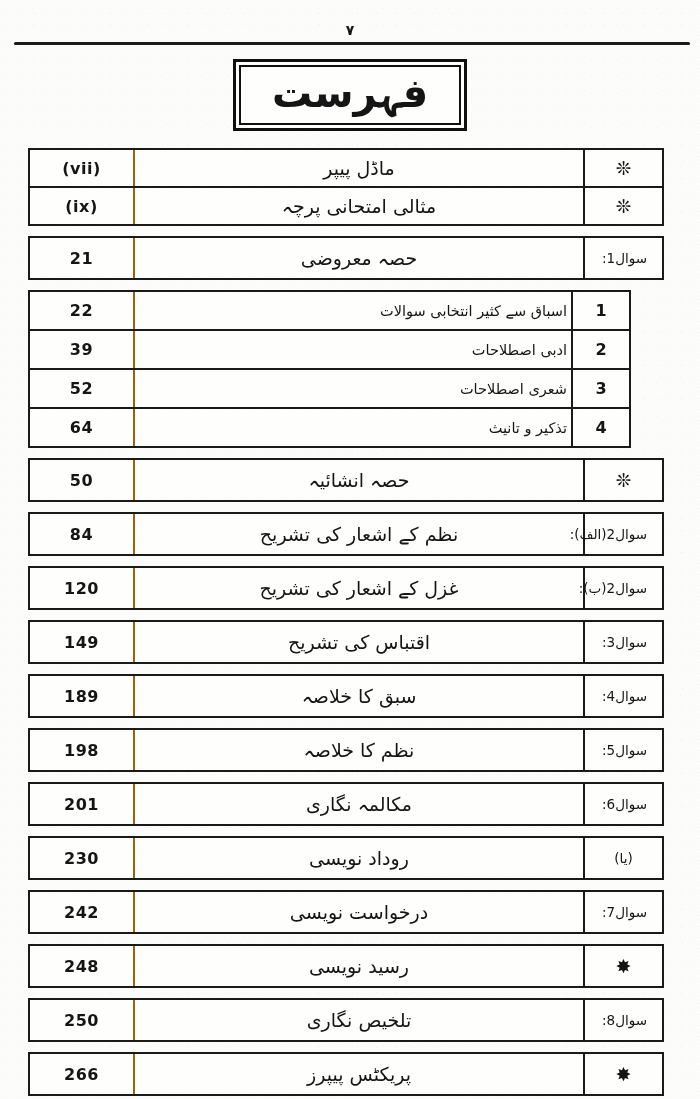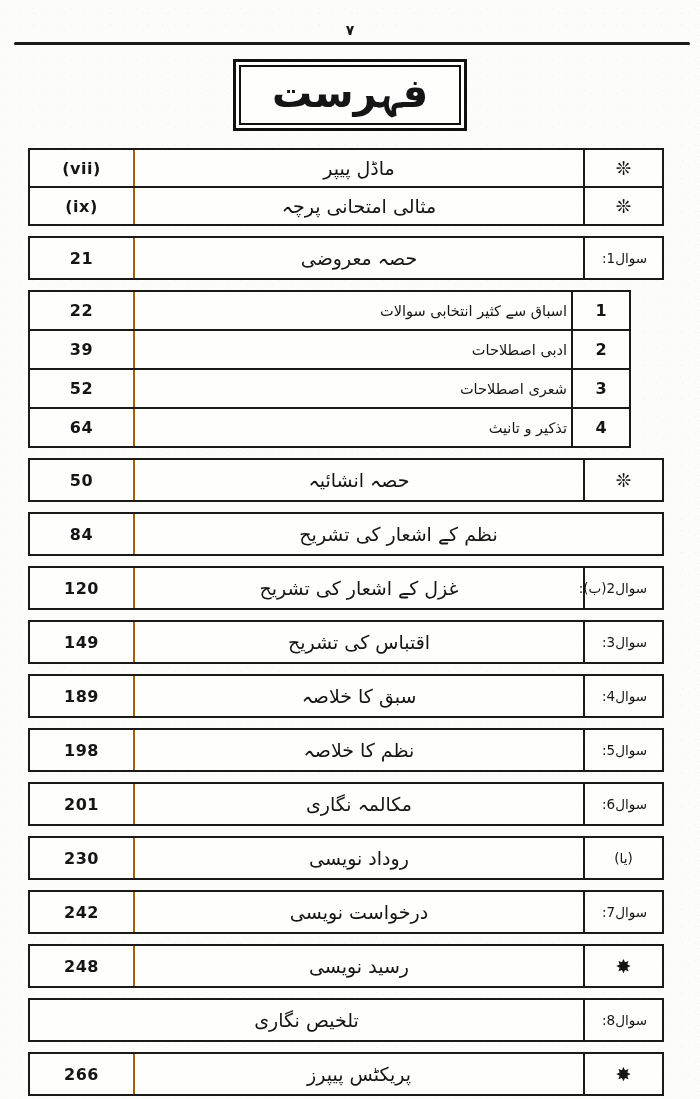--- a/index.html
+++ b/index.html
@@ -164,20 +164,21 @@
       <div class="row">
         <div class="cell cell-page">50</div>
         <div class="cell cell-title">حصہ انشائیہ</div>
         <div class="cell cell-marker is-star">❊</div>
       </div>
     </div>
     <div class="section heading">
       <div class="row">
         <div class="cell cell-page">84</div>
         <div class="cell cell-title">نظم کے اشعار کی تشریح</div>
+        <div class="cell cell-marker">سوال2(الف):</div>
       </div>
     </div>
     <div class="section heading">
       <div class="row">
         <div class="cell cell-page">120</div>
         <div class="cell cell-title">غزل کے اشعار کی تشریح</div>
         <div class="cell cell-marker">سوال2(ب):</div>
       </div>
     </div>
     <div class="section heading">
@@ -224,20 +225,21 @@
     </div>
     <div class="section heading">
       <div class="row">
         <div class="cell cell-page">248</div>
         <div class="cell cell-title">رسید نویسی</div>
         <div class="cell cell-marker is-star">✸</div>
       </div>
     </div>
     <div class="section heading">
       <div class="row">
+        <div class="cell cell-page">250</div>
         <div class="cell cell-title">تلخیص نگاری</div>
         <div class="cell cell-marker">سوال8:</div>
       </div>
     </div>
     <div class="section heading">
       <div class="row">
         <div class="cell cell-page">266</div>
         <div class="cell cell-title">پریکٹس پیپرز</div>
         <div class="cell cell-marker is-star">✸</div>
       </div>

